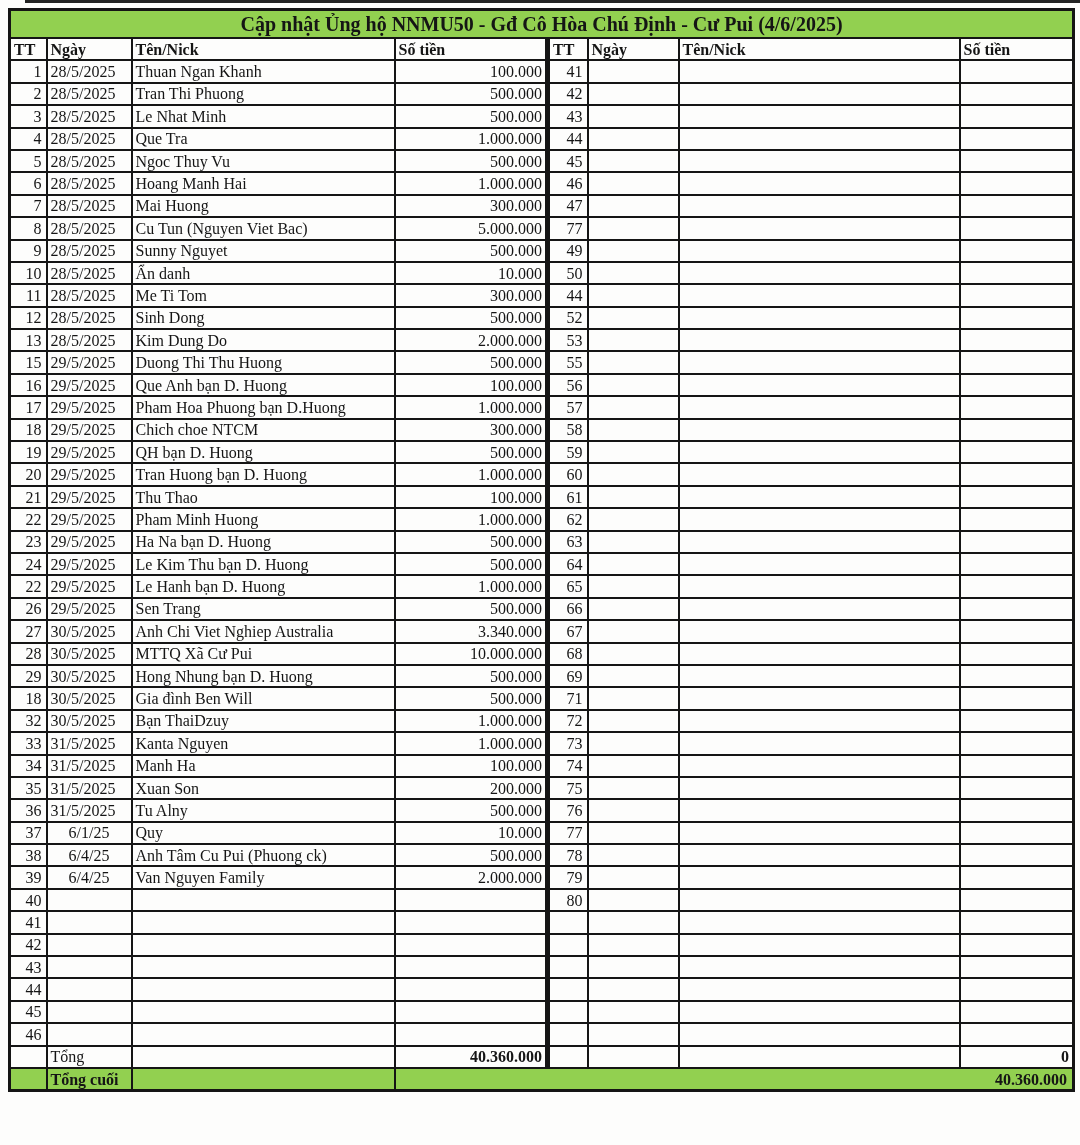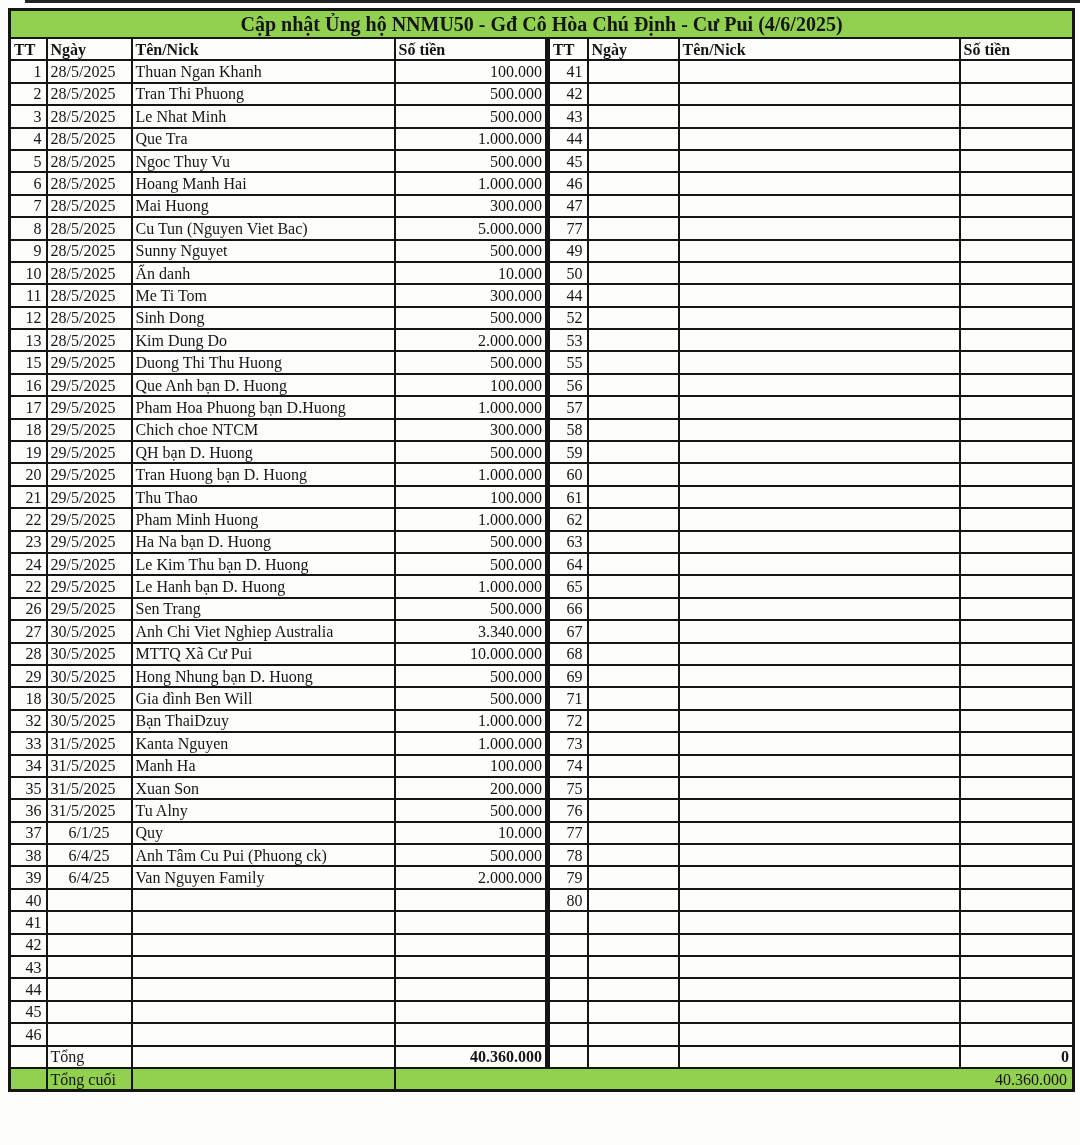--- a/index.html
+++ b/index.html
@@ -10,21 +10,21 @@
   td,th{border:2px solid #151515;height:20.4px;padding:0 3px;font-size:16px;line-height:19px;
     white-space:nowrap;overflow:hidden;}
   th{text-align:left;font-weight:bold;margin-top:28px;}
   .title-row td{background:#92d050;text-align:center;font-weight:bold;font-size:20px;height:26px;line-height:26px;margin-top:7px;}
   .tt{text-align:right;padding-right:4px;}
   .date{text-align:left;}
   .ra{text-align:center;}
   .amount{text-align:right;}
   .mid{border-left:5px solid #151515;}
   .total-row .amount{font-weight:bold;}
-  .final-row td{background:#92d050;font-weight:normal;}
+  .final-row td{background:#92d050;font-weight:bold;}
   .final-row .amount{padding-right:5px;}
 </style>
 </head>
 <body>
 
 <div class="artifact"></div>
 
 <div class="sheet">
   <table>
     <colgroup>

